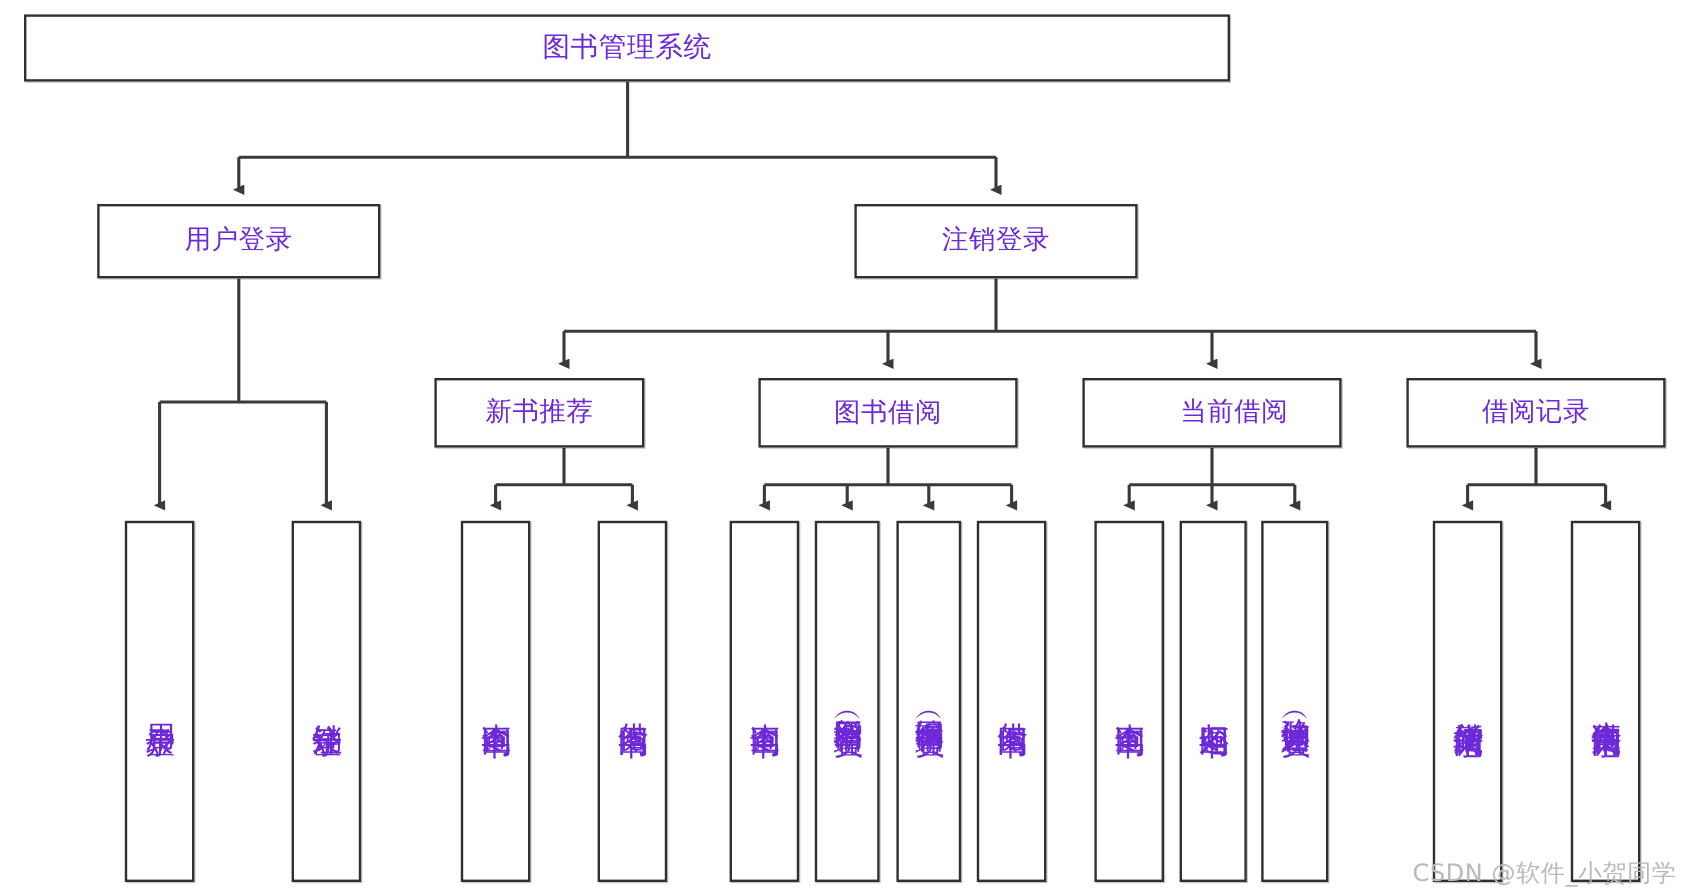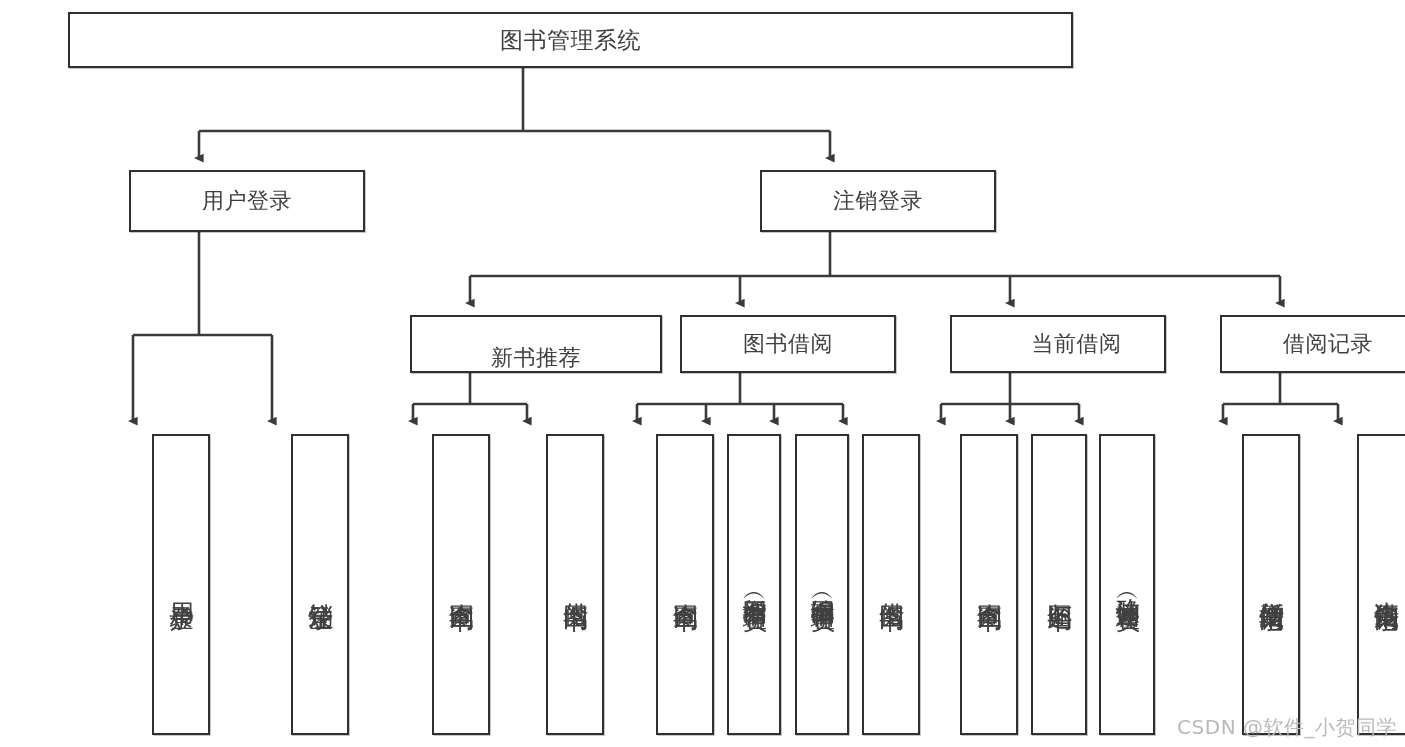--- a/index.html
+++ b/index.html
@@ -26,23 +26,22 @@
     pointer-events: none;
   }
   .node {
     position: absolute;
     box-sizing: border-box;
     background: #ffffff;
     border: 2px solid #30302f;
     display: flex;
     align-items: center;
     justify-content: center;
-    color: #404040;
+    color: #6d28d9;
     box-shadow: 1px 1px 0 rgba(0,0,0,0.22);
-    margin-left: 48px;
   }
   .node .lbl {
     display: block;
     line-height: 1.16;
     letter-spacing: 0.5px;
     white-space: nowrap;
   }
   .node.horiz .lbl {
     font-size: 22px;
   }
@@ -133,21 +132,21 @@
     <span class="lbl">图书管理系统</span>
   </div>
 
   <div class="node horiz" style="left:81px; top:170px; width:236px; height:62px;">
     <span class="lbl">用户登录</span>
   </div>
   <div class="node horiz" style="left:712px; top:170px; width:236px; height:62px;">
     <span class="lbl">注销登录</span>
   </div>
 
-  <div class="node horiz" style="left:362px; top:315px; width:252px; height:58px;align-items:flex-end;">
+  <div class="node horiz" style="left:362px; top:315px; width:175px; height:58px;">
     <span class="lbl">新书推荐</span>
   </div>
   <div class="node horiz" style="left:632px; top:315px; width:216px; height:58px;font-family:Liberation Serif, serif;">
     <span class="lbl">图书借阅</span>
   </div>
   <div class="node horiz" style="left:902px; top:315px; width:216px; height:58px;padding-left:37px;">
     <span class="lbl">当前借阅</span>
   </div>
   <div class="node horiz" style="left:1172px; top:315px; width:216px; height:58px;">
     <span class="lbl">借阅记录</span>

